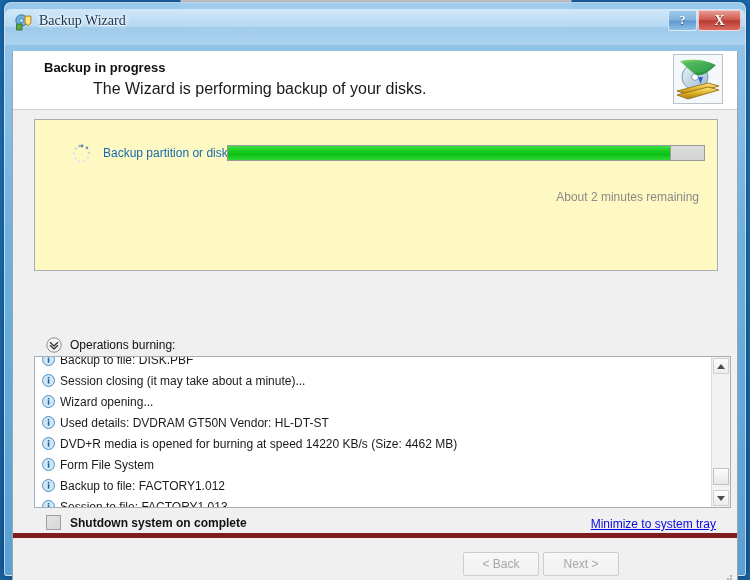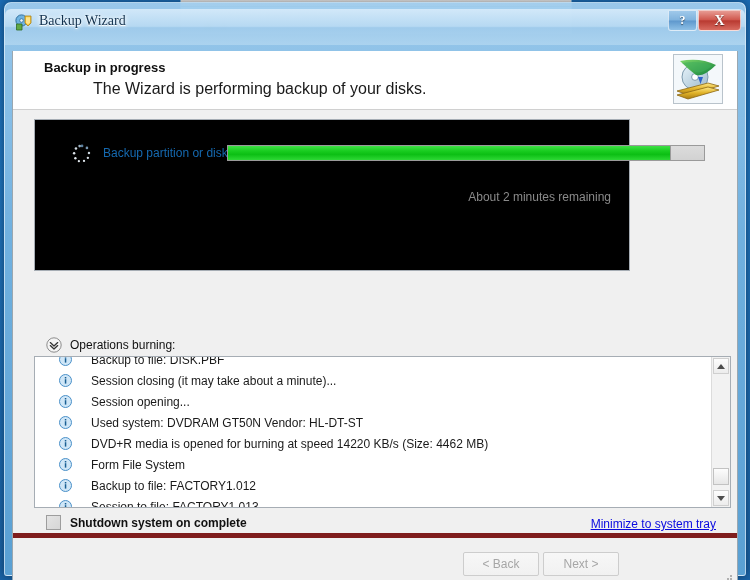--- a/index.html
+++ b/index.html
@@ -160,22 +160,22 @@
     width: 48px; height: 48px;
     border: 1px solid #b9c3cb;
     background: linear-gradient(135deg,#eef3f6 0%,#dfe8ee 100%);
     overflow: hidden;
   }
 
   
   #progress-panel {
     position: absolute;
     left: 21px; top: 68px;
-    width: 596px; height: 152px;
-    background: #000000;
+    width: 684px; height: 152px;
+    background: #fef9c3;
     border: 1px solid #a6adb4;
     box-sizing: border-box;
     text-align: center;
   }
   #spinner {
     position: absolute;
     left: 36px; top: 23px;
     width: 22px; height: 22px;
   }
   #task-label {
@@ -239,23 +239,23 @@
     position: absolute;
     left: 0; top: -8px;
     right: 19px;
     padding: 0;
     margin: 0;
     list-style: none;
   }
   .log-item {
     display: flex;
     align-items: center;
-    gap: 19px;
+    gap: 5px;
     height: 21px;
-    padding-left: 24px;
+    padding-left: 7px;
     font-size: 12px;
     color: #1a1a1a;
     white-space: nowrap;
     overflow: hidden;
   }
   .info-icon {
     flex: none;
     width: 13px; height: 13px;
   }
 
@@ -481,29 +481,29 @@
               <rect x="5.8" y="3" width="1.5" height="1.5" fill="#1a5f93"></rect>
             </svg>
           <span>Session closing (it may take about a minute)...</span>
         </li>
         <li class="log-item">
           <svg class="info-icon" viewBox="0 0 13 13">
               <circle cx="6.5" cy="6.5" r="6" fill="#cfe6f7" stroke="#4a90c8" stroke-width="1"></circle>
               <rect x="5.8" y="5.2" width="1.5" height="4.4" fill="#1a5f93"></rect>
               <rect x="5.8" y="3" width="1.5" height="1.5" fill="#1a5f93"></rect>
             </svg>
-          <span>Session opening...</span>
-        </li>
-        <li class="log-item">
-          <svg class="info-icon" viewBox="0 0 13 13">
-              <circle cx="6.5" cy="6.5" r="6" fill="#cfe6f7" stroke="#4a90c8" stroke-width="1"></circle>
-              <rect x="5.8" y="5.2" width="1.5" height="4.4" fill="#1a5f93"></rect>
-              <rect x="5.8" y="3" width="1.5" height="1.5" fill="#1a5f93"></rect>
-            </svg>
-          <span>Used system: DVDRAM GT50N    Vendor: HL-DT-ST</span>
+          <span>Wizard opening...</span>
+        </li>
+        <li class="log-item">
+          <svg class="info-icon" viewBox="0 0 13 13">
+              <circle cx="6.5" cy="6.5" r="6" fill="#cfe6f7" stroke="#4a90c8" stroke-width="1"></circle>
+              <rect x="5.8" y="5.2" width="1.5" height="4.4" fill="#1a5f93"></rect>
+              <rect x="5.8" y="3" width="1.5" height="1.5" fill="#1a5f93"></rect>
+            </svg>
+          <span>Used details: DVDRAM GT50N    Vendor: HL-DT-ST</span>
         </li>
         <li class="log-item">
           <svg class="info-icon" viewBox="0 0 13 13">
               <circle cx="6.5" cy="6.5" r="6" fill="#cfe6f7" stroke="#4a90c8" stroke-width="1"></circle>
               <rect x="5.8" y="5.2" width="1.5" height="4.4" fill="#1a5f93"></rect>
               <rect x="5.8" y="3" width="1.5" height="1.5" fill="#1a5f93"></rect>
             </svg>
           <span>DVD+R media is opened for burning at speed 14220 KB/s (Size: 4462 MB)</span>
         </li>
         <li class="log-item">

